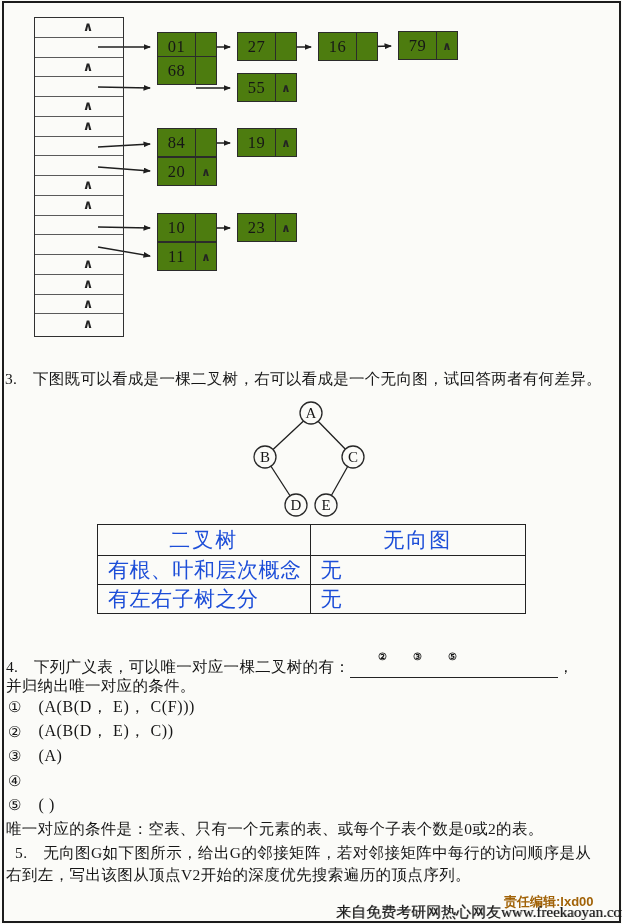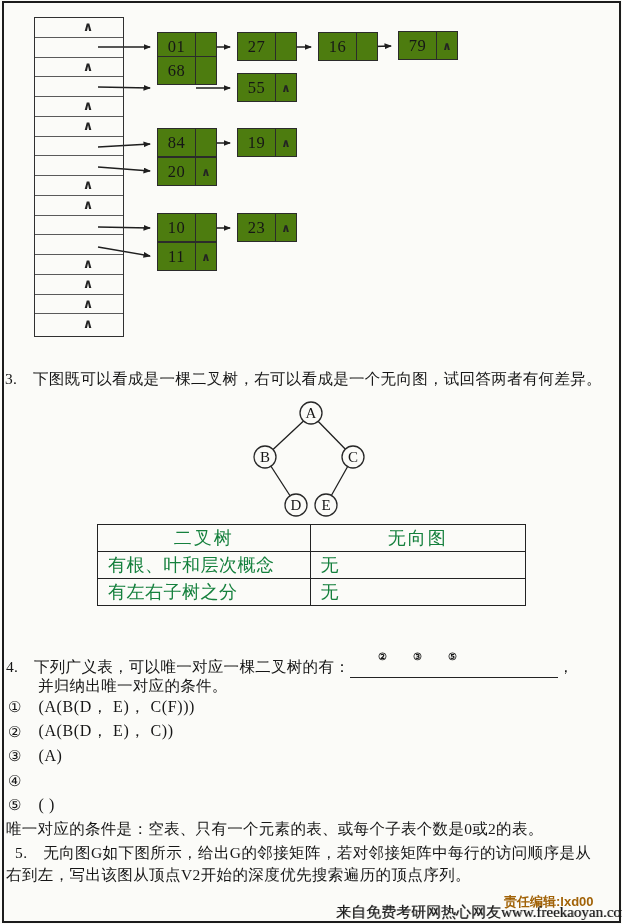--- a/index.html
+++ b/index.html
@@ -28,31 +28,31 @@
     border:1.5px solid #2b2b2b;background:#4d7c0f;z-index:3;}
   .node .d{width:37px;display:flex;align-items:center;justify-content:center;
     border-right:1.5px solid #2b2b2b;font-size:16.5px;letter-spacing:.5px;}
   .node .p{width:20px;display:flex;align-items:center;justify-content:center;
     font-size:11.5px;font-weight:bold;color:#232323;}
 
   .tl{position:absolute;font-size:15.5px;letter-spacing:.3px;white-space:nowrap;z-index:3;}
   .q3{left:5px;top:369px;}
 
   table.cmp{position:absolute;left:97px;top:524px;width:429px;border-collapse:collapse;
-    z-index:3;font-size:18px;color:#15803d;border-radius:28px;}
+    z-index:3;font-size:21px;color:#1d4ed8;border-radius:28px;}
   table.cmp th,table.cmp td{border:1.6px solid #232323;height:27px;box-sizing:border-box;}
   table.cmp th{font-weight:normal;text-align:center;letter-spacing:2px;}
   table.cmp td{padding:0 0 0 10px;text-align:left;letter-spacing:.5px;}
   table.cmp col.c1{width:213px;}
   table.cmp col.c2{width:216px;}
 
   .q4l1{left:6px;top:650px;display:flex;align-items:flex-end;}
   .blank{display:inline-block;width:208px;box-sizing:border-box;
     border-bottom:1.5px solid #232323;padding:0 0 13px 28px;letter-spacing:8px;font-size:10px;font-weight:bold;}
-  .q4l2{left:6px;top:676px;margin-left:32px;}
+  .q4l2{left:6px;top:676px;}
 
   .items{position:absolute;left:8px;top:697px;display:flex;flex-direction:column;gap:4px;z-index:3;}
   .q4item{display:flex;gap:17px;height:20.5px;align-items:center;white-space:nowrap;}
   .cnum{font-size:15px;}
   .ctext{font-size:16px;letter-spacing:.6px;}
 
   .concl{left:6px;top:819px;}
   .q5{left:6px;top:842px;width:592px;white-space:normal;line-height:22px;text-indent:9px;letter-spacing:.4px;}
 
   .editor{position:absolute;left:504px;top:893px;z-index:4;white-space:nowrap;

